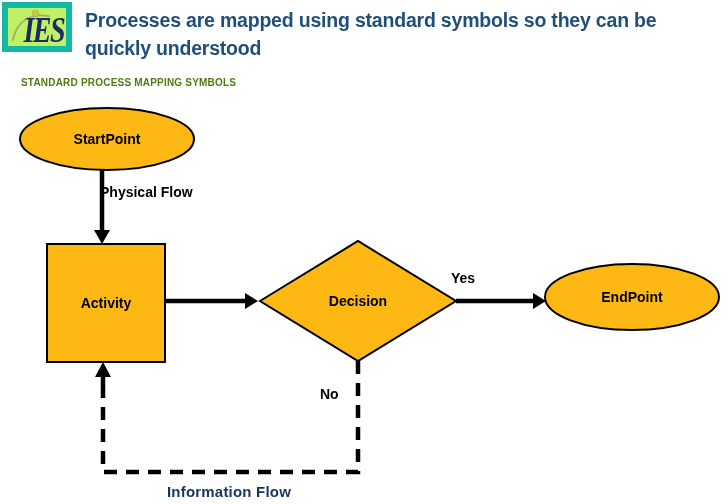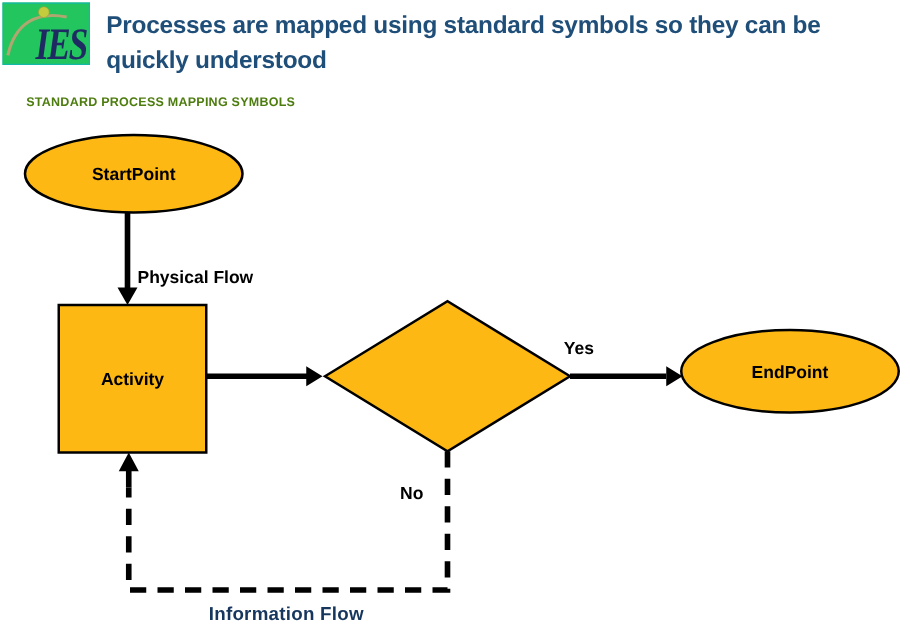--- a/index.html
+++ b/index.html
@@ -4,21 +4,21 @@
 <style>
   * { margin: 0; padding: 0; box-sizing: border-box; }
   html, body { width: 728px; height: 504px; background: #ffffff; overflow: hidden; }
   body { font-family: "Liberation Sans", sans-serif; }
 
   .slide { position: relative; width: 728px; height: 504px; background: #ffffff; }
 
   
   .logo-box {
     position: absolute; left: 2px; top: 2px; width: 70px; height: 50px;
-    background: #22c55e; border: 1px solid #14b8a6;
+    background: #bef264; border: 6px solid #14b8a6;
   }
   .logo-svg { position: absolute; left: 0; top: 0; width: 100%; height: 100%; }
   .logo-text {
     position: absolute; right: 2px; bottom: -2px;
     font-family: "Liberation Serif", serif; font-style: italic; font-weight: bold;
     font-size: 36px; line-height: 1.0; color: var(--logo-navy);
     transform: scaleX(0.78); transform-origin: right bottom; letter-spacing: -2px;
   }
   .title {
     position: absolute; left: 85px; top: 6px; width: 620px;
@@ -42,21 +42,21 @@
     white-space: nowrap;
   }
   .lbl-center {
     display: flex; align-items: center; justify-content: center;
     text-align: center; line-height: 1.35;
   }
   .lbl-start  { left: 20px;  top: 108px; width: 174px; height: 62px; }
   .lbl-activity { left: 47px; top: 244px; width: 118px; height: 118px; }
   .lbl-decision { left: 260px; top: 241px; width: 196px; height: 120px; }
   .lbl-end    { left: 545px; top: 264px; width: 174px; height: 66px; }
-  .lbl-physical { left: 110px; top: 184px; margin-top: 29px; }
+  .lbl-physical { left: 100px; top: 184px; }
   .lbl-yes    { left: 451px; top: 270px; }
   .lbl-no     { left: 320px; top: 352px; margin-top: 34px; }
   .lbl-info   {
     left: 167px; top: 483px; font-size: 15px; color: var(--info-flow-navy);
     letter-spacing: 0.2px; z-index: 2;
   }
   .footer-copyright {
     position: absolute; left: 244px; top: 487px;
     font-weight: bold; font-size: 9.5px; color: #1a1a1a;
     white-space: pre; z-index: 1; margin-top: 18px;
@@ -108,20 +108,21 @@
 
   <div class="lbl lbl-center lbl-start">
     <span>Start</span>
     <span>Point</span>
   </div>
 
   <div class="lbl lbl-physical">Physical Flow</div>
 
   <div class="lbl lbl-center lbl-activity">Activity</div>
 
+  <div class="lbl lbl-center lbl-decision">Decision</div>
 
   <div class="lbl lbl-yes">Yes</div>
 
   <div class="lbl lbl-no">No</div>
 
   <div class="lbl lbl-center lbl-end">
     <span>End</span>
     <span>Point</span>
   </div>
 

